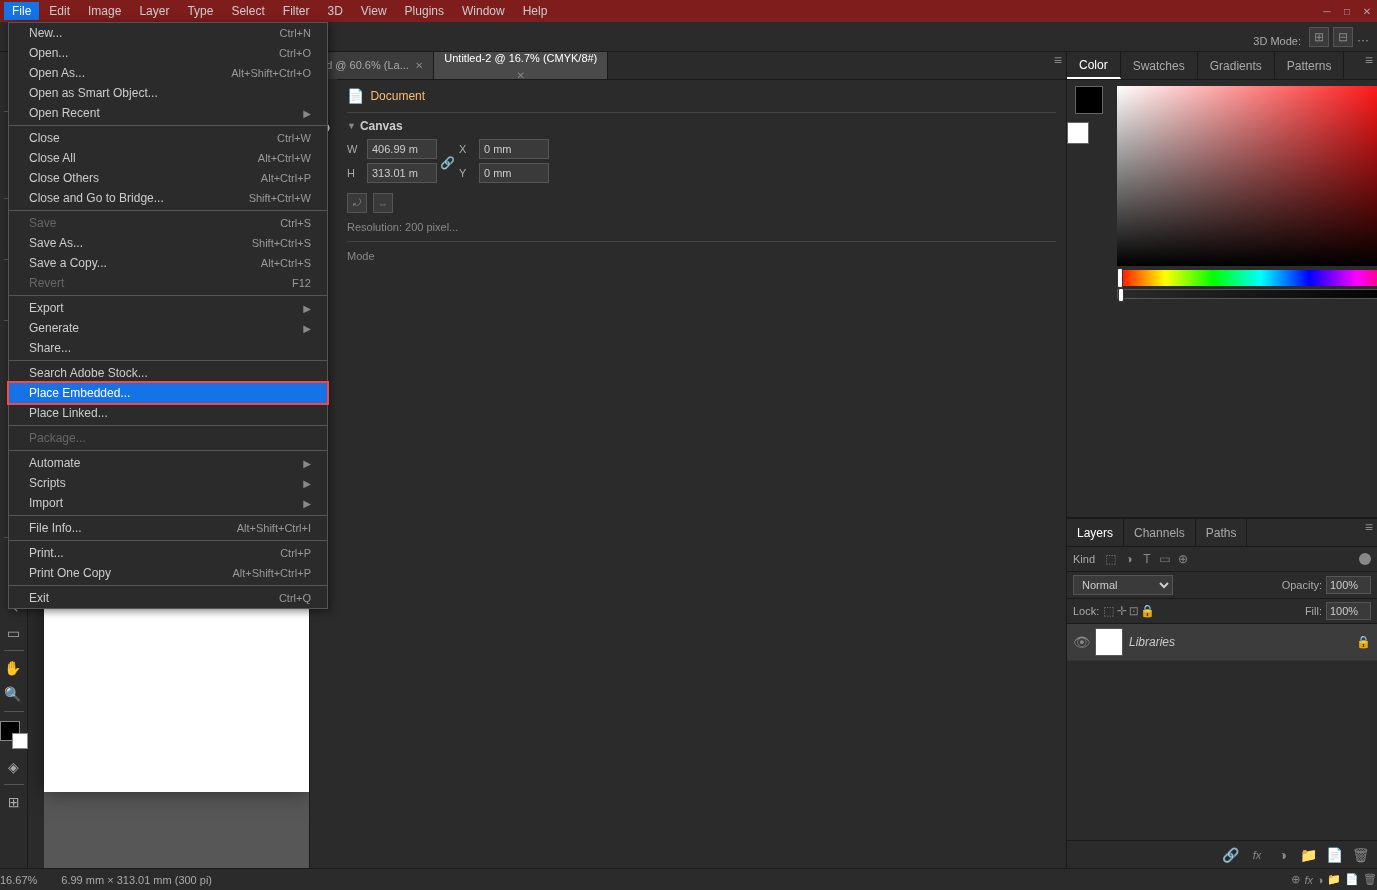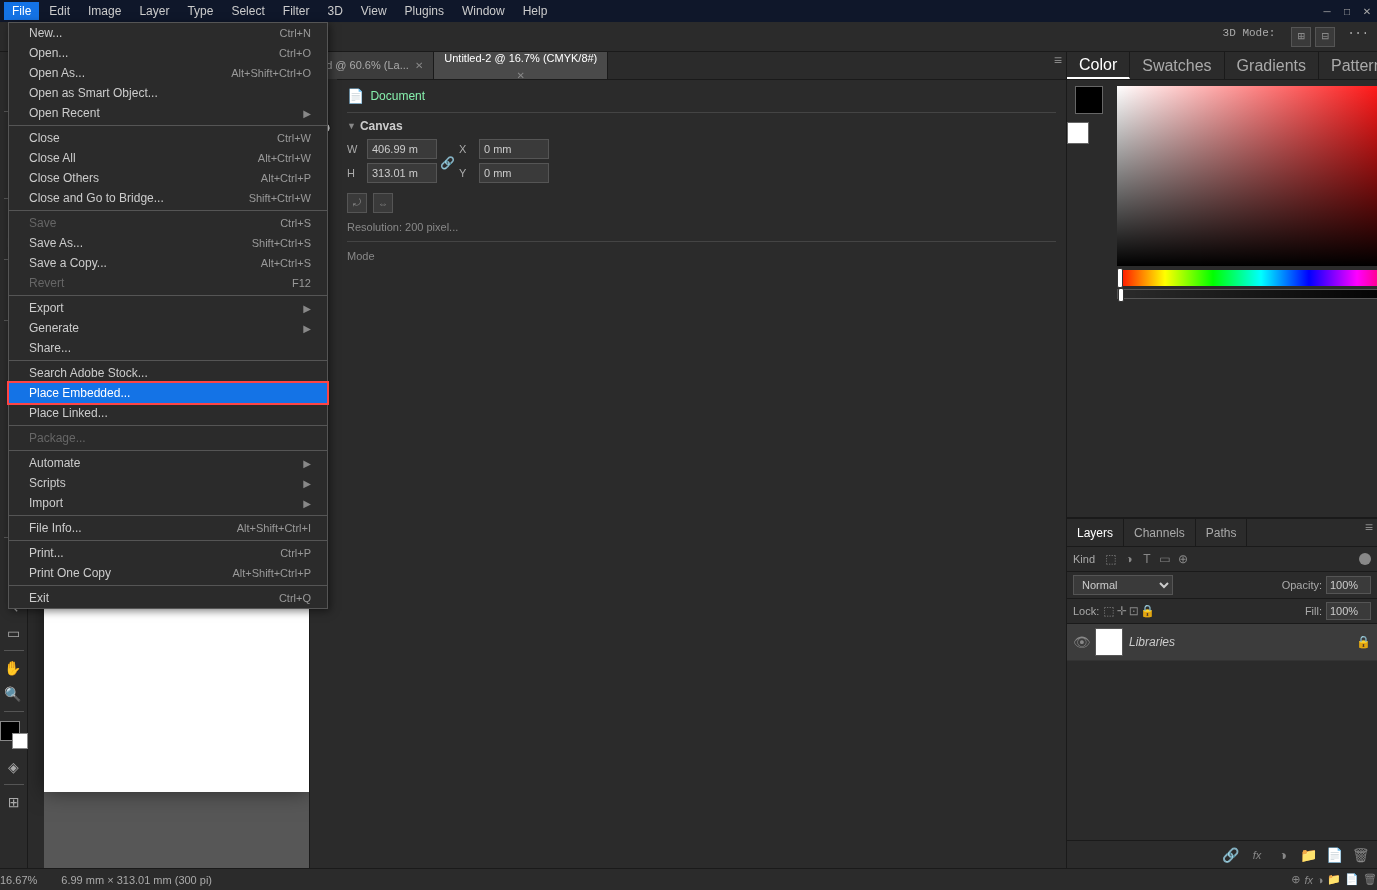--- a/index.html
+++ b/index.html
@@ -1,21 +1,21 @@
 <!DOCTYPE html>
 <html><head>
   <meta charset="utf-8">
   <style>
     * { margin: 0; padding: 0; box-sizing: border-box; }
     body { width: 1377px; height: 890px; background: #3c3c3c; font-family: 'Arial', sans-serif; font-size: 12px; color: #ccc; overflow: hidden; position: relative; }
 
     
     #menu-bar {
       position: absolute; top: 0; left: 0; right: 0; height: 22px;
-      background: #0f172a; display: flex; align-items: center;
+      background: #7f1d1d; display: flex; align-items: center;
       padding: 0 4px; gap: 2px; z-index: 1000;
     }
     .menu-item {
       padding: 2px 8px; cursor: pointer; font-size: 12px; color: #ccc;
       position: relative;
     }
     .menu-item.active { background: #1473e6; color: white; }
 
     
     #win-controls {
@@ -79,21 +79,21 @@
       display: flex; align-items: center; justify-content: center;
     }
     #white-canvas {
       width: 570px; height: 620px; background: white;
       box-shadow: 0 0 20px rgba(0,0,0,0.5);
     }
     #color-tabs {
       display: flex; height: 28px; border-bottom: 1px solid #1a1a1a;
     }
     .color-tab {
-      padding: 0 12px; display: flex; align-items: center; font-size: 16px;
+      padding: 0 12px; display: flex; align-items: center; font-size: 12px;
       color: #aaa; cursor: pointer; border-right: 1px solid #1a1a1a;
     }
     .color-tab.active { color: white; border-bottom: 2px solid white; }
     #color-picker-area {
       padding: 8px;
     }
     #fg-color {
       width: 28px; height: 28px; background: black; border: 1px solid #666; cursor: pointer;
     }
     #bg-color {
@@ -241,21 +241,21 @@
     <div class="win-btn">□</div>
     <div class="win-btn">✕</div>
   </div>
 </div>
 
 <div id="options-bar">
   <div style="display:flex;align-items:center;gap:4px;color:#aaa;font-size:12px;">
     <input type="checkbox" style="margin: 0px;">
     <span>how Transform Controls</span>
   </div>
-  <div style="margin-left:auto;display:flex;align-items:flex-start;gap:12px;font-family:Liberation Mono, monospace;">
+  <div style="margin-left:auto;display:flex;align-items:flex-end;gap:4px;">
     <span class="mode-indicator">3D Mode:</span>
     <div style="display:flex;gap:4px;align-items:center;">
       <div style="width:20px;height:20px;background:#3a3a3a;border:1px solid #555;display:flex;align-items:center;justify-content:center;color:#888;cursor:pointer;">⊞</div>
       <div style="width:20px;height:20px;background:#3a3a3a;border:1px solid #555;display:flex;align-items:center;justify-content:center;color:#888;cursor:pointer;">⊟</div>
     </div>
     <div style="color:#aaa;cursor:pointer;">···</div>
   </div>
 </div>
 
 <div id="toolbar">
@@ -352,21 +352,21 @@
   <div style="position:absolute;top:0;left:0;right:310px;bottom:0;border-right:1px solid #1a1a1a;">
     <div id="properties-tabs" style="display:flex;height:28px;border-bottom:1px solid #1a1a1a;align-items:stretch;">
       <div class="prop-tab active" style="padding:0 12px;display:flex;align-items:center;font-size:12px;color:white;cursor:pointer;">Properties</div>
       <div class="prop-tab" style="padding:0 12px;display:flex;align-items:center;font-size:12px;color:#aaa;cursor:pointer;">Adjustments</div>
       <div class="prop-tab" style="padding:0 12px;display:flex;align-items:center;font-size:12px;color:#aaa;cursor:pointer;">Libraries</div>
       <div class="panel-menu-btn">≡</div>
     </div>
     <div style="padding:8px 10px;">
       <div style="display:flex;align-items:center;gap:6px;margin-bottom:8px;">
         <span style="font-size:14px;color:#888;">📄</span>
-        <span style="font-size:12px;color:#86efac;">Document</span>
+        <span style="font-size:12px;color:#fdba74;">Document</span>
       </div>
       <div class="prop-divider"></div>
       <div style="display:flex;align-items:center;gap:4px;margin-bottom:6px;">
         <span style="font-size:9px;color:#888;">▼</span>
         <span style="font-size:12px;color:#ccc;font-weight:bold;">Canvas</span>
       </div>
       <div style="display:flex;align-items:flex-start;gap:4px;margin-bottom:4px;">
         <div style="display:flex;flex-direction:column;gap:4px;">
           <div style="display:flex;align-items:center;gap:4px;">
             <span class="prop-label">W</span>

